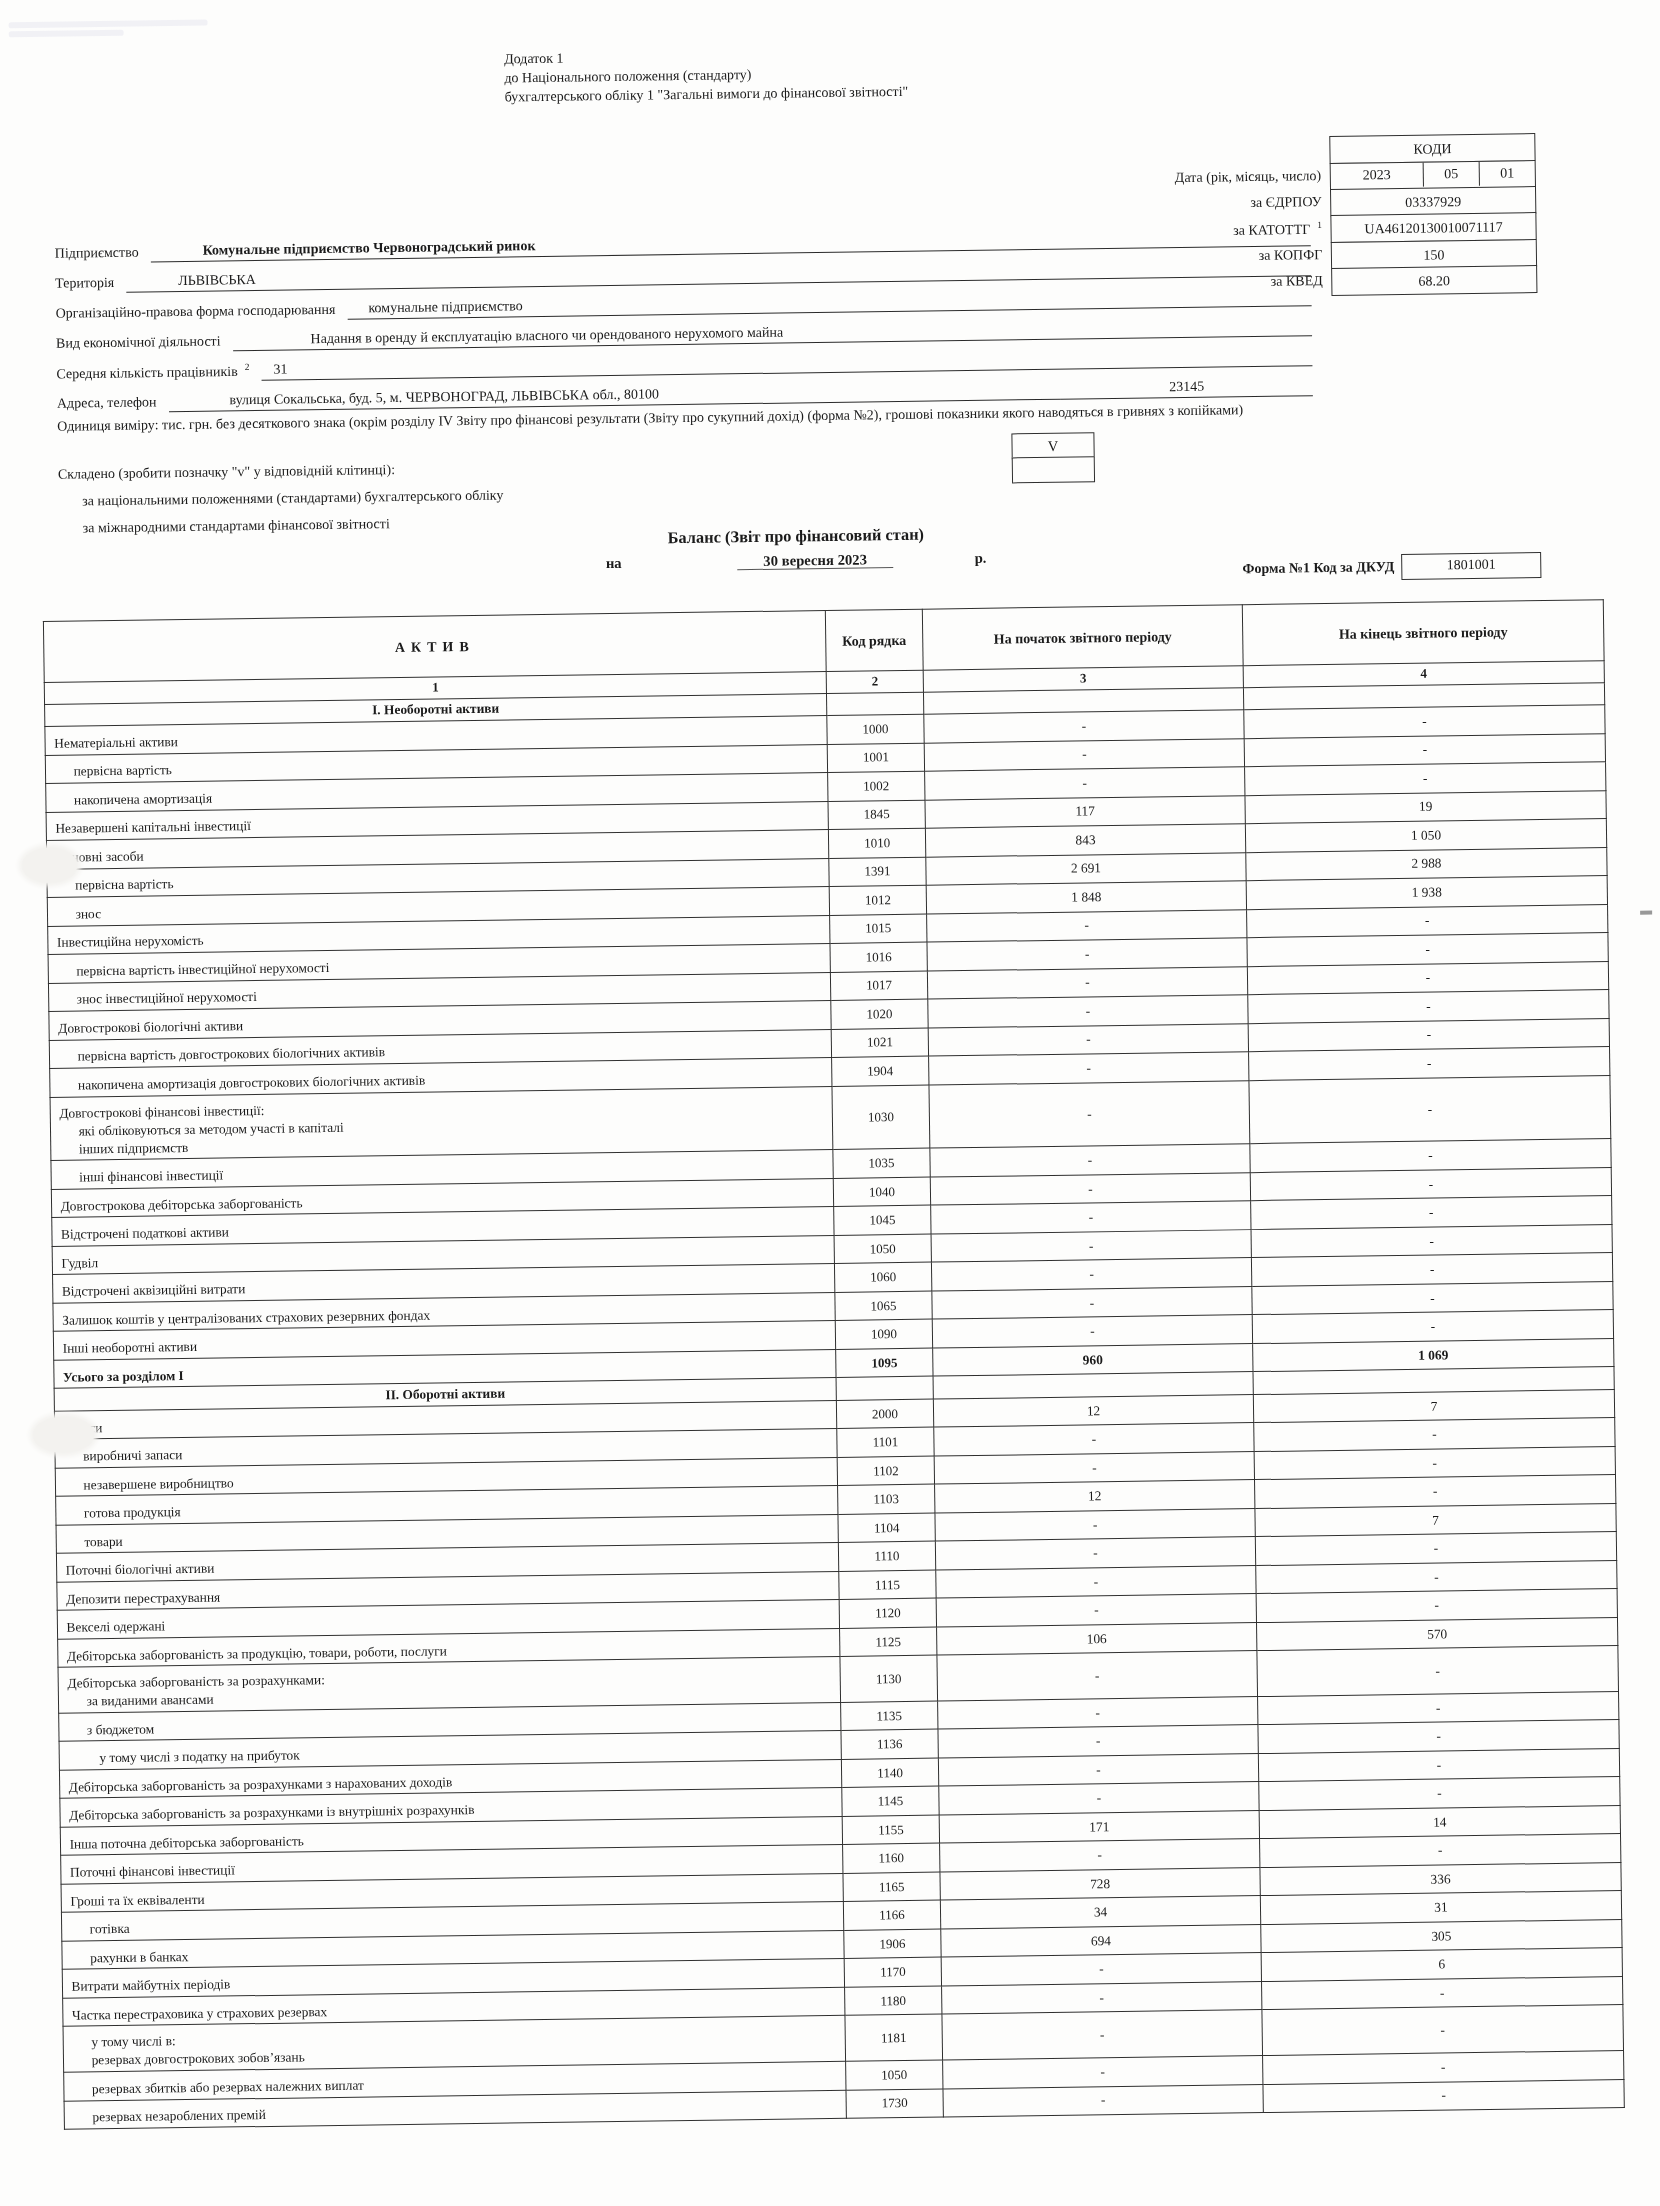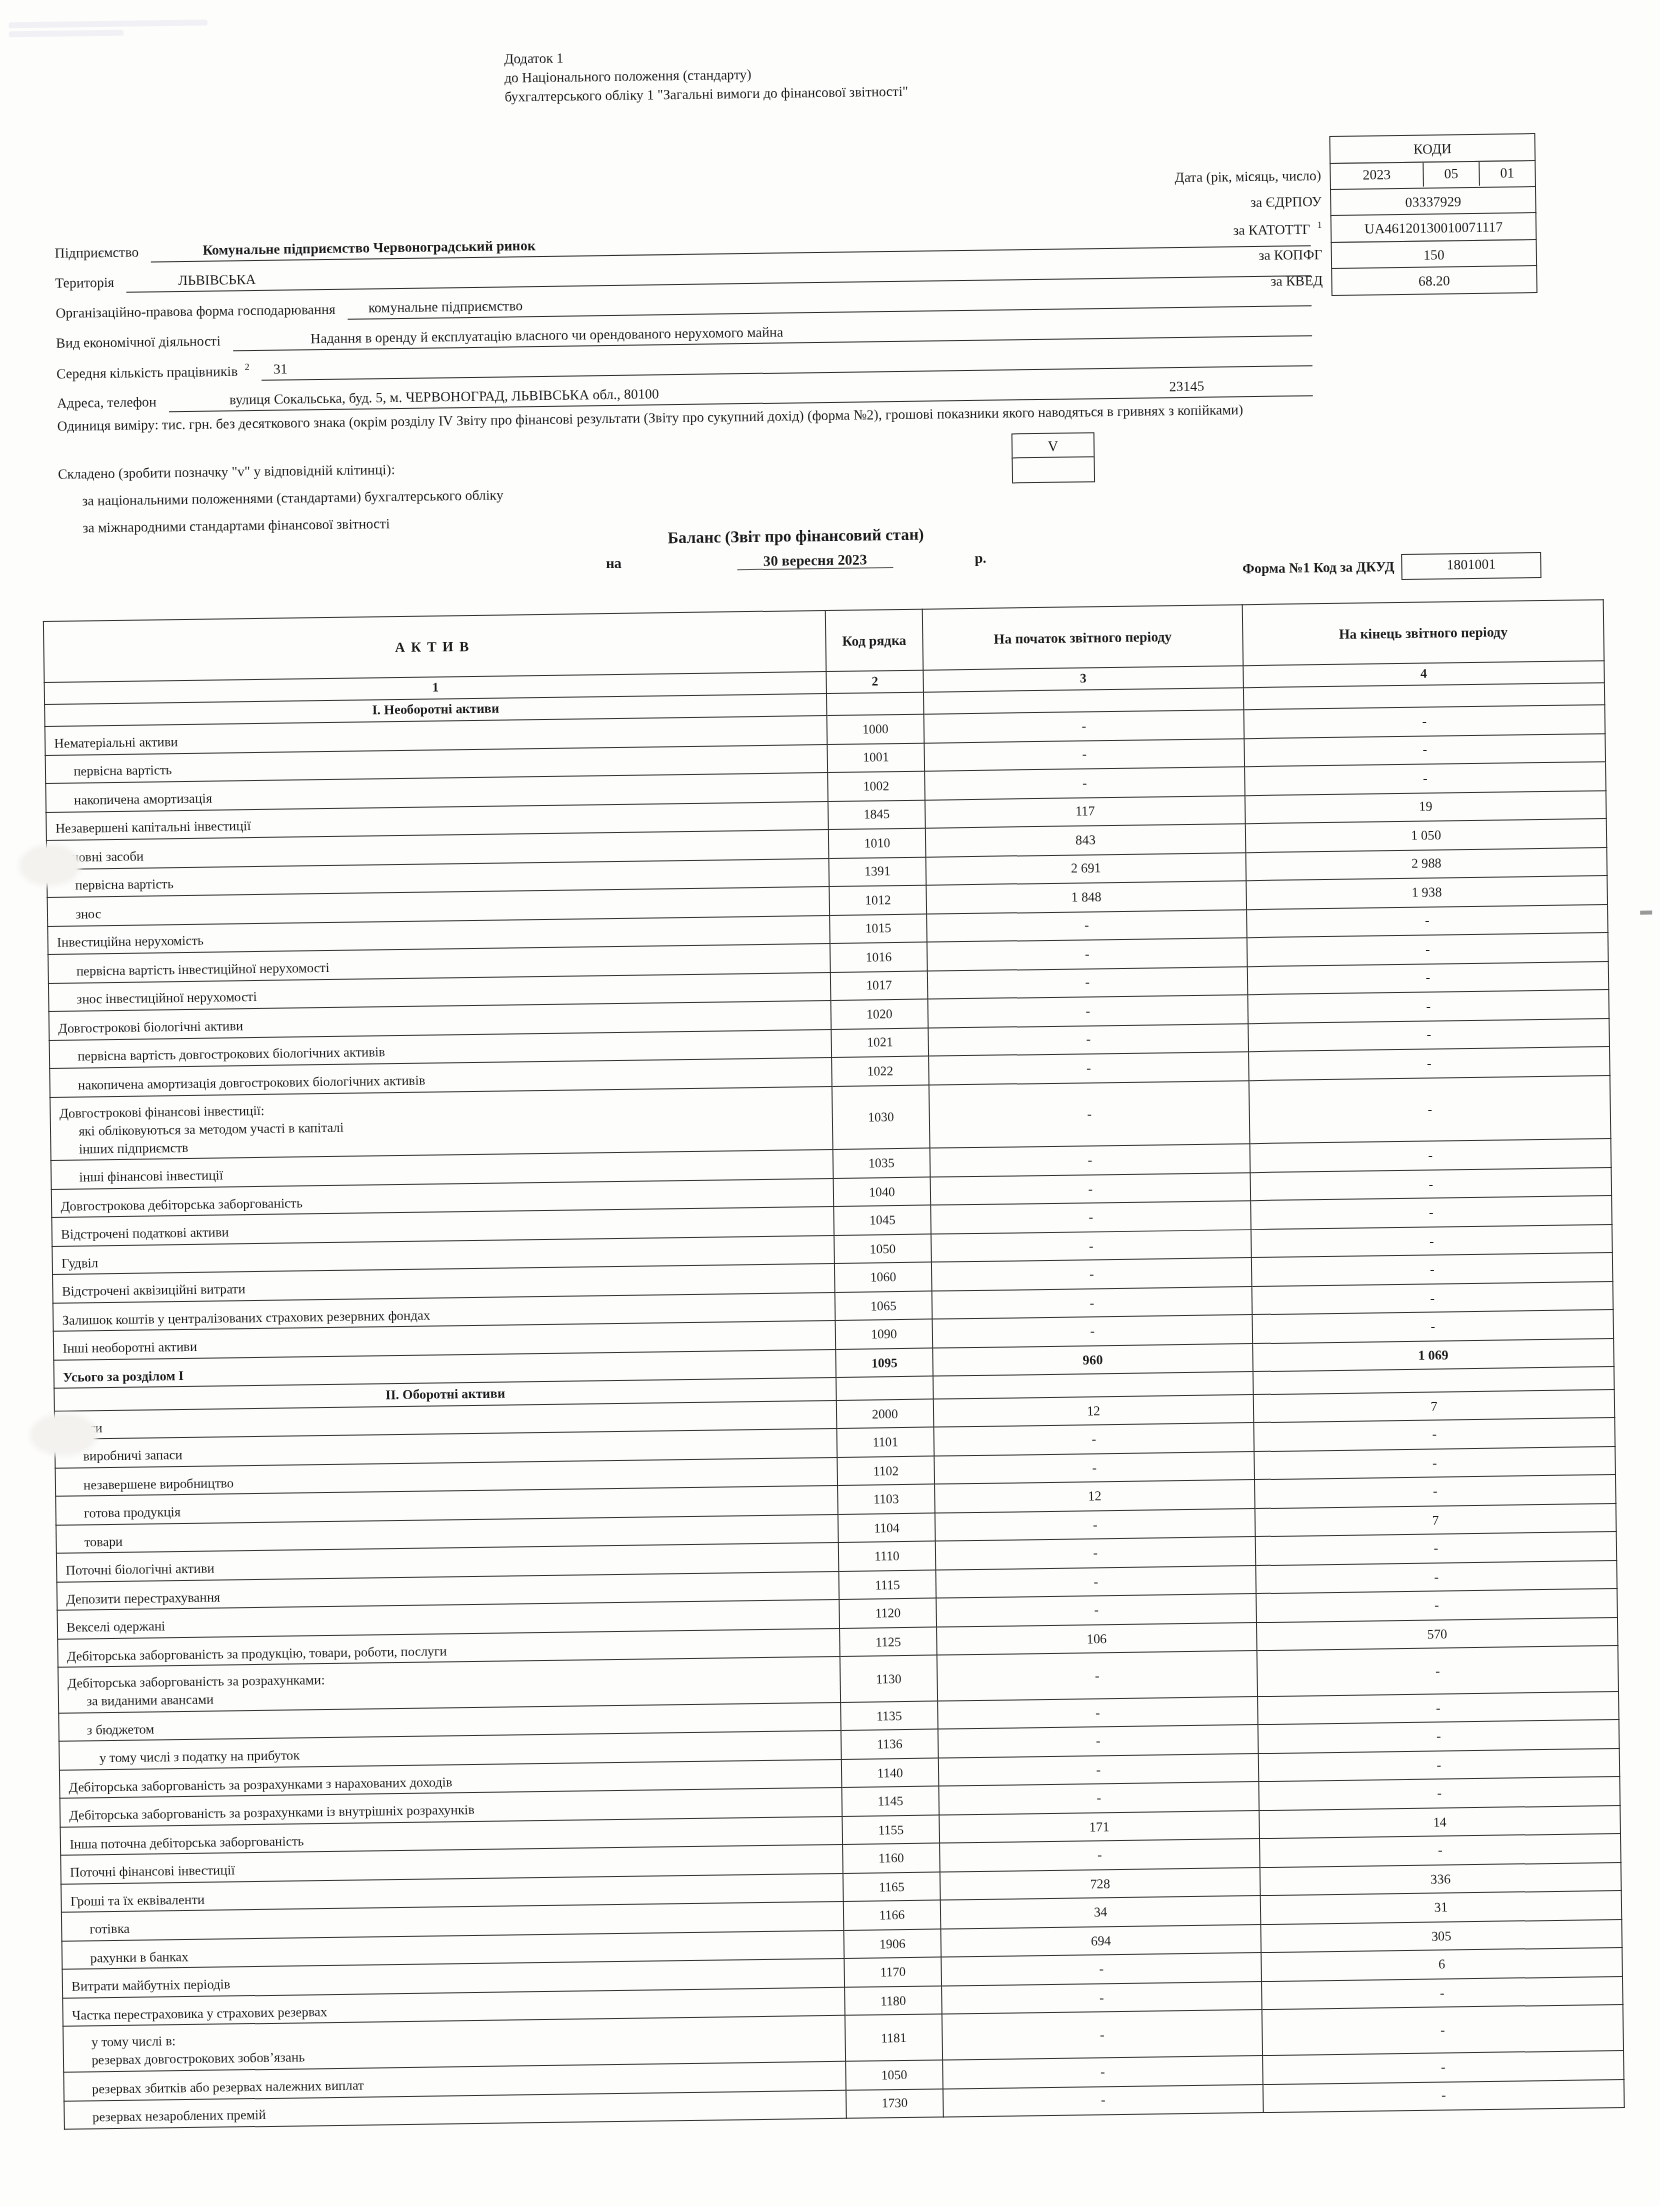--- a/index.html
+++ b/index.html
@@ -290,21 +290,21 @@
               <div class="ind1">первісна вартість довгострокових біологічних активів</div>
             </td>
             <td class="code">1021</td>
             <td class="val">-</td>
             <td class="val">-</td>
           </tr>
           <tr>
             <td class="lab">
               <div class="ind1">накопичена амортизація довгострокових біологічних активів</div>
             </td>
-            <td class="code">1022</td>
+            <td class="code">1904</td>
             <td class="val">-</td>
             <td class="val">-</td>
           </tr>
           <tr>
             <td class="lab">
               <div>Довгострокові фінансові інвестиції:</div>
               <div class="ind1">які обліковуються за методом участі в капіталі</div>
               <div class="ind1">інших підприємств</div>
             </td>
             <td class="code">1030</td>

